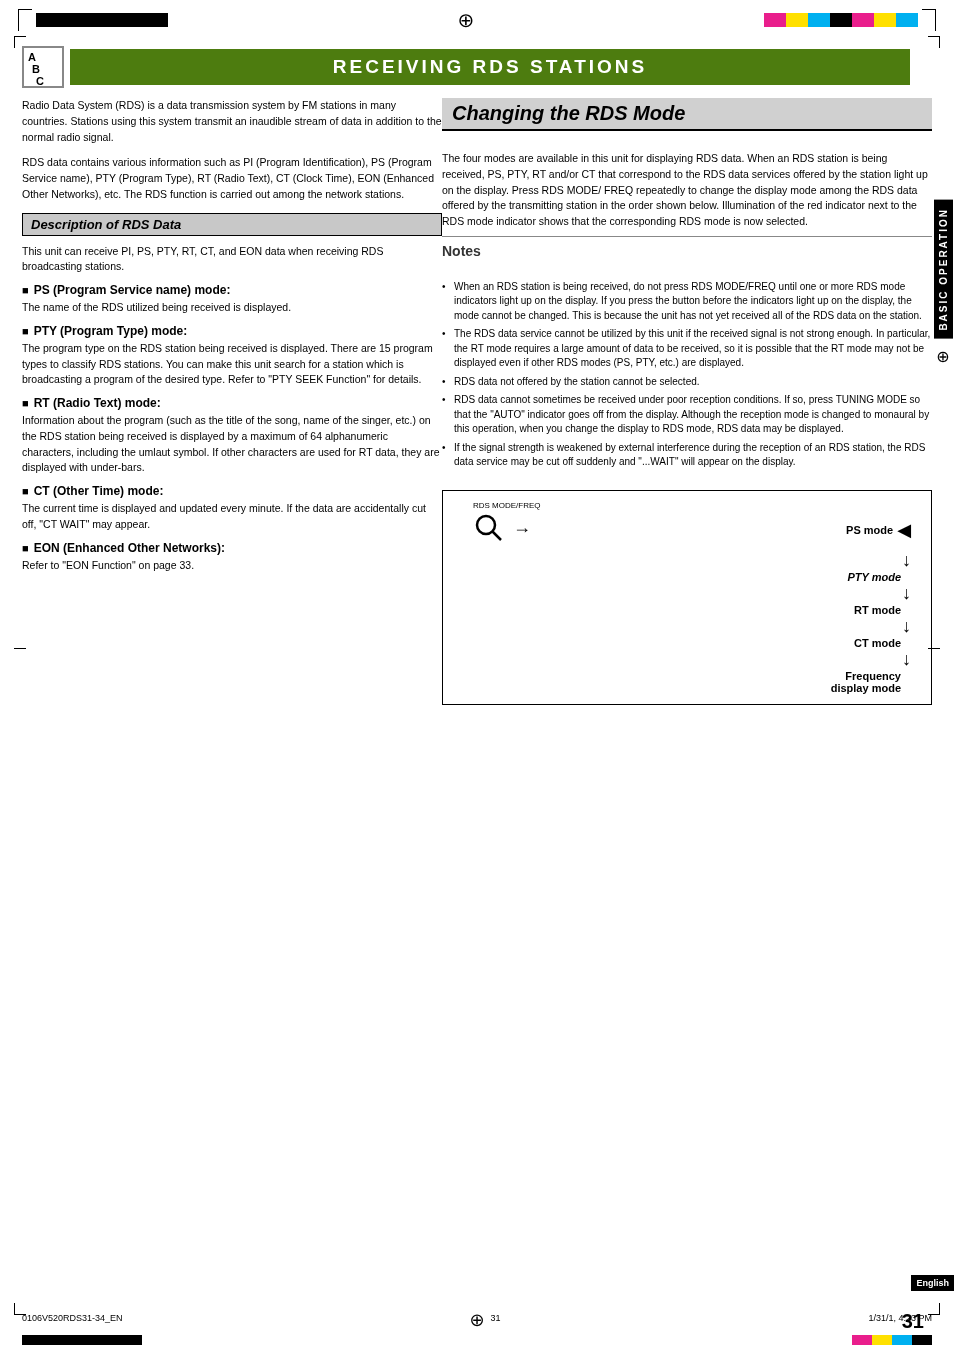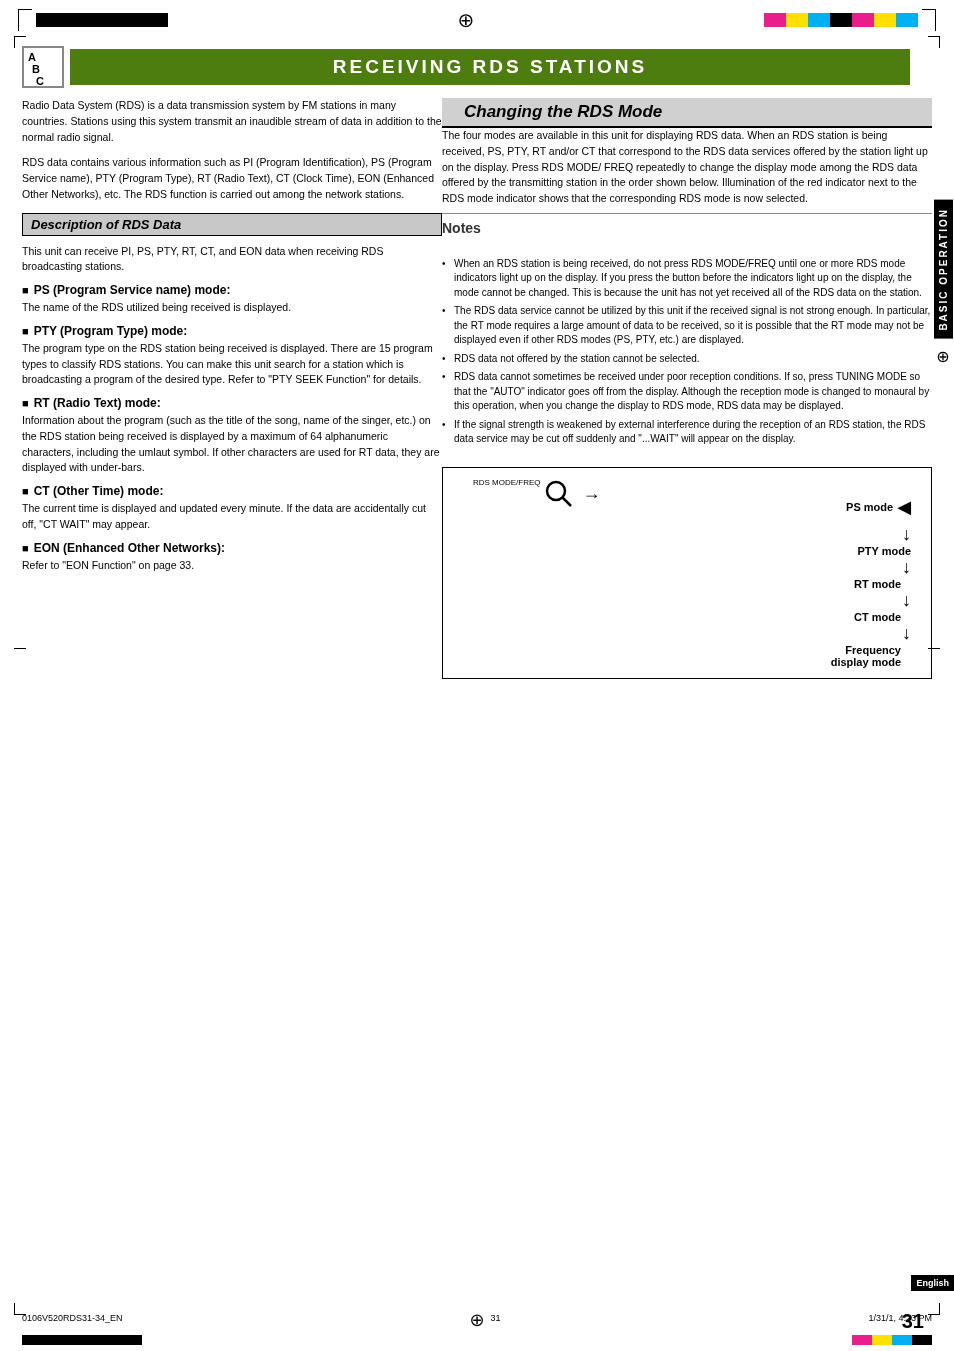--- a/index.html
+++ b/index.html
@@ -133,23 +133,23 @@
       font-size: 10.5px;
       line-height: 1.5;
       margin-bottom: 6px;
     }
 
     
     .rds-mode-heading {
       background: #d0d0d0;
       font-style: italic;
       font-weight: bold;
-      font-size: 17px;
-      padding: 4px 22px;
-      margin-bottom: 0;
+      font-size: 20px;
+      padding: 4px 10px;
+      margin-bottom: 20px;
       border-bottom: 2px solid #000;
     }
 
     
     .notes-box {
       border-top: 1.5px solid #888;
       padding: 6px 0;
       margin-bottom: 8px;
     }
     .notes-title {
@@ -338,21 +338,21 @@
           <li>The RDS data service cannot be utilized by this unit if the received signal is not strong enough. In particular, the RT mode requires a large amount of data to be received, so it is possible that the RT mode may not be displayed even if other RDS modes (PS, PTY, etc.) are displayed.</li>
           <li>RDS data not offered by the station cannot be selected.</li>
           <li>RDS data cannot sometimes be received under poor reception conditions. If so, press TUNING MODE so that the "AUTO" indicator goes off from the display. Although the reception mode is changed to monaural by this operation, when you change the display to RDS mode, RDS data may be displayed.</li>
           <li>If the signal strength is weakened by external interference during the reception of an RDS station, the RDS data service may be cut off suddenly and "...WAIT" will appear on the display.</li>
         </ul>
       </div>
 
       <div class="flow-diagram">
 
         <div style="display:flex; align-items:flex-start; width:100%; margin-bottom:6px;">
-          <div style="display:flex; flex-direction:row; align-items:flex-start; gap:2px; flex:1;">
+          <div style="display:flex; flex-direction:column; align-items:flex-start; gap:2px; flex:1;">
             <span style="font-size:8px;">RDS MODE/FREQ</span>
             <div style="display:flex; align-items:center; gap:8px;">
 
               <svg width="32" height="32" viewBox="0 0 32 32">
                 <circle cx="13" cy="13" r="9" fill="none" stroke="#000" stroke-width="2.5"></circle>
                 <line x1="19" y1="19" x2="28" y2="28" stroke="#000" stroke-width="2.5"></line>
               </svg>
               <span style="font-size:18px;">→</span>
             </div>
           </div>
@@ -361,21 +361,21 @@
             <span style="font-size:11px; font-weight:bold;">PS mode</span>
             <span style="font-size:18px;">◀</span>
           </div>
         </div>
 
         <div style="display:flex; flex-direction:column; align-items:flex-end; gap:0; width:100%;">
 
           <div style="display:flex; align-items:center; gap:4px;">
             <span style="font-size:18px;">↓</span>
           </div>
-          <div style="display:flex; align-items:center; gap:4px; margin-right:0;">
+          <div style="display:flex; align-items:center; gap:4px; margin-right:10px;font-style:italic;">
             <span style="font-size:11px; font-weight:bold;">PTY mode</span>
           </div>
 
           <div style="display:flex; align-items:center; gap:4px;">
             <span style="font-size:18px;">↓</span>
           </div>
           <div style="display:flex; align-items:center; gap:4px; margin-right:10px;">
             <span style="font-size:11px; font-weight:bold;">RT mode</span>
           </div>
 

